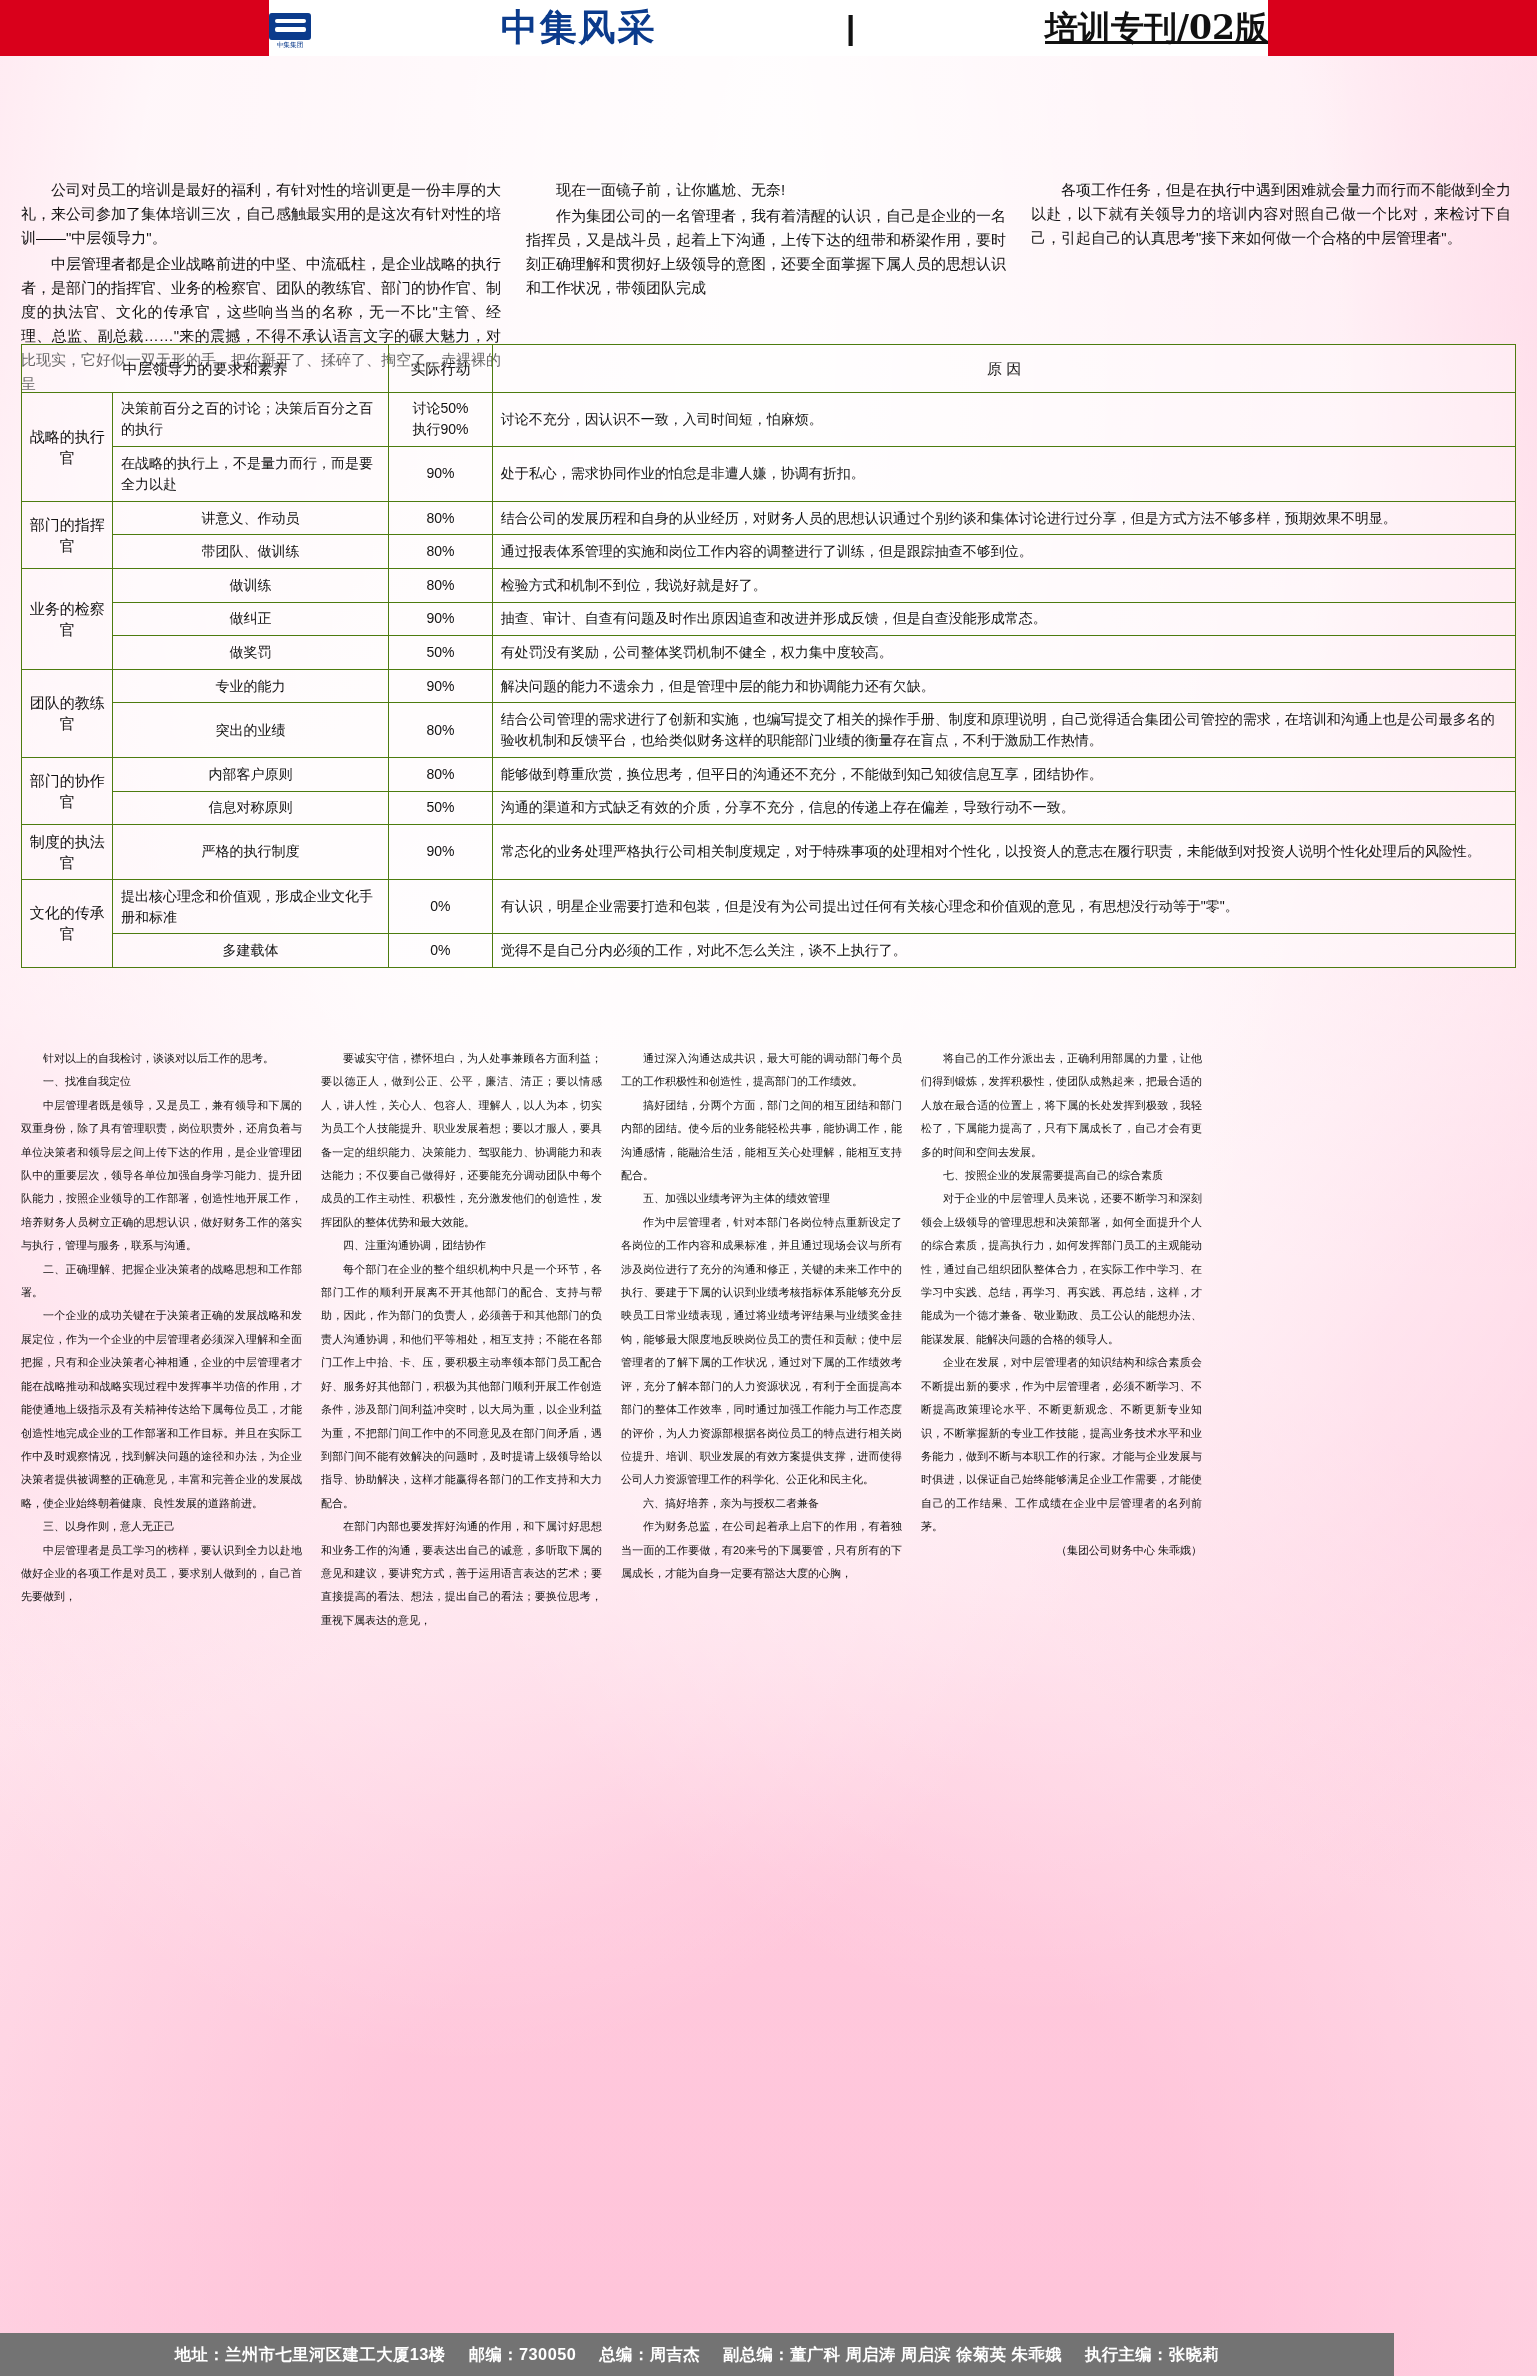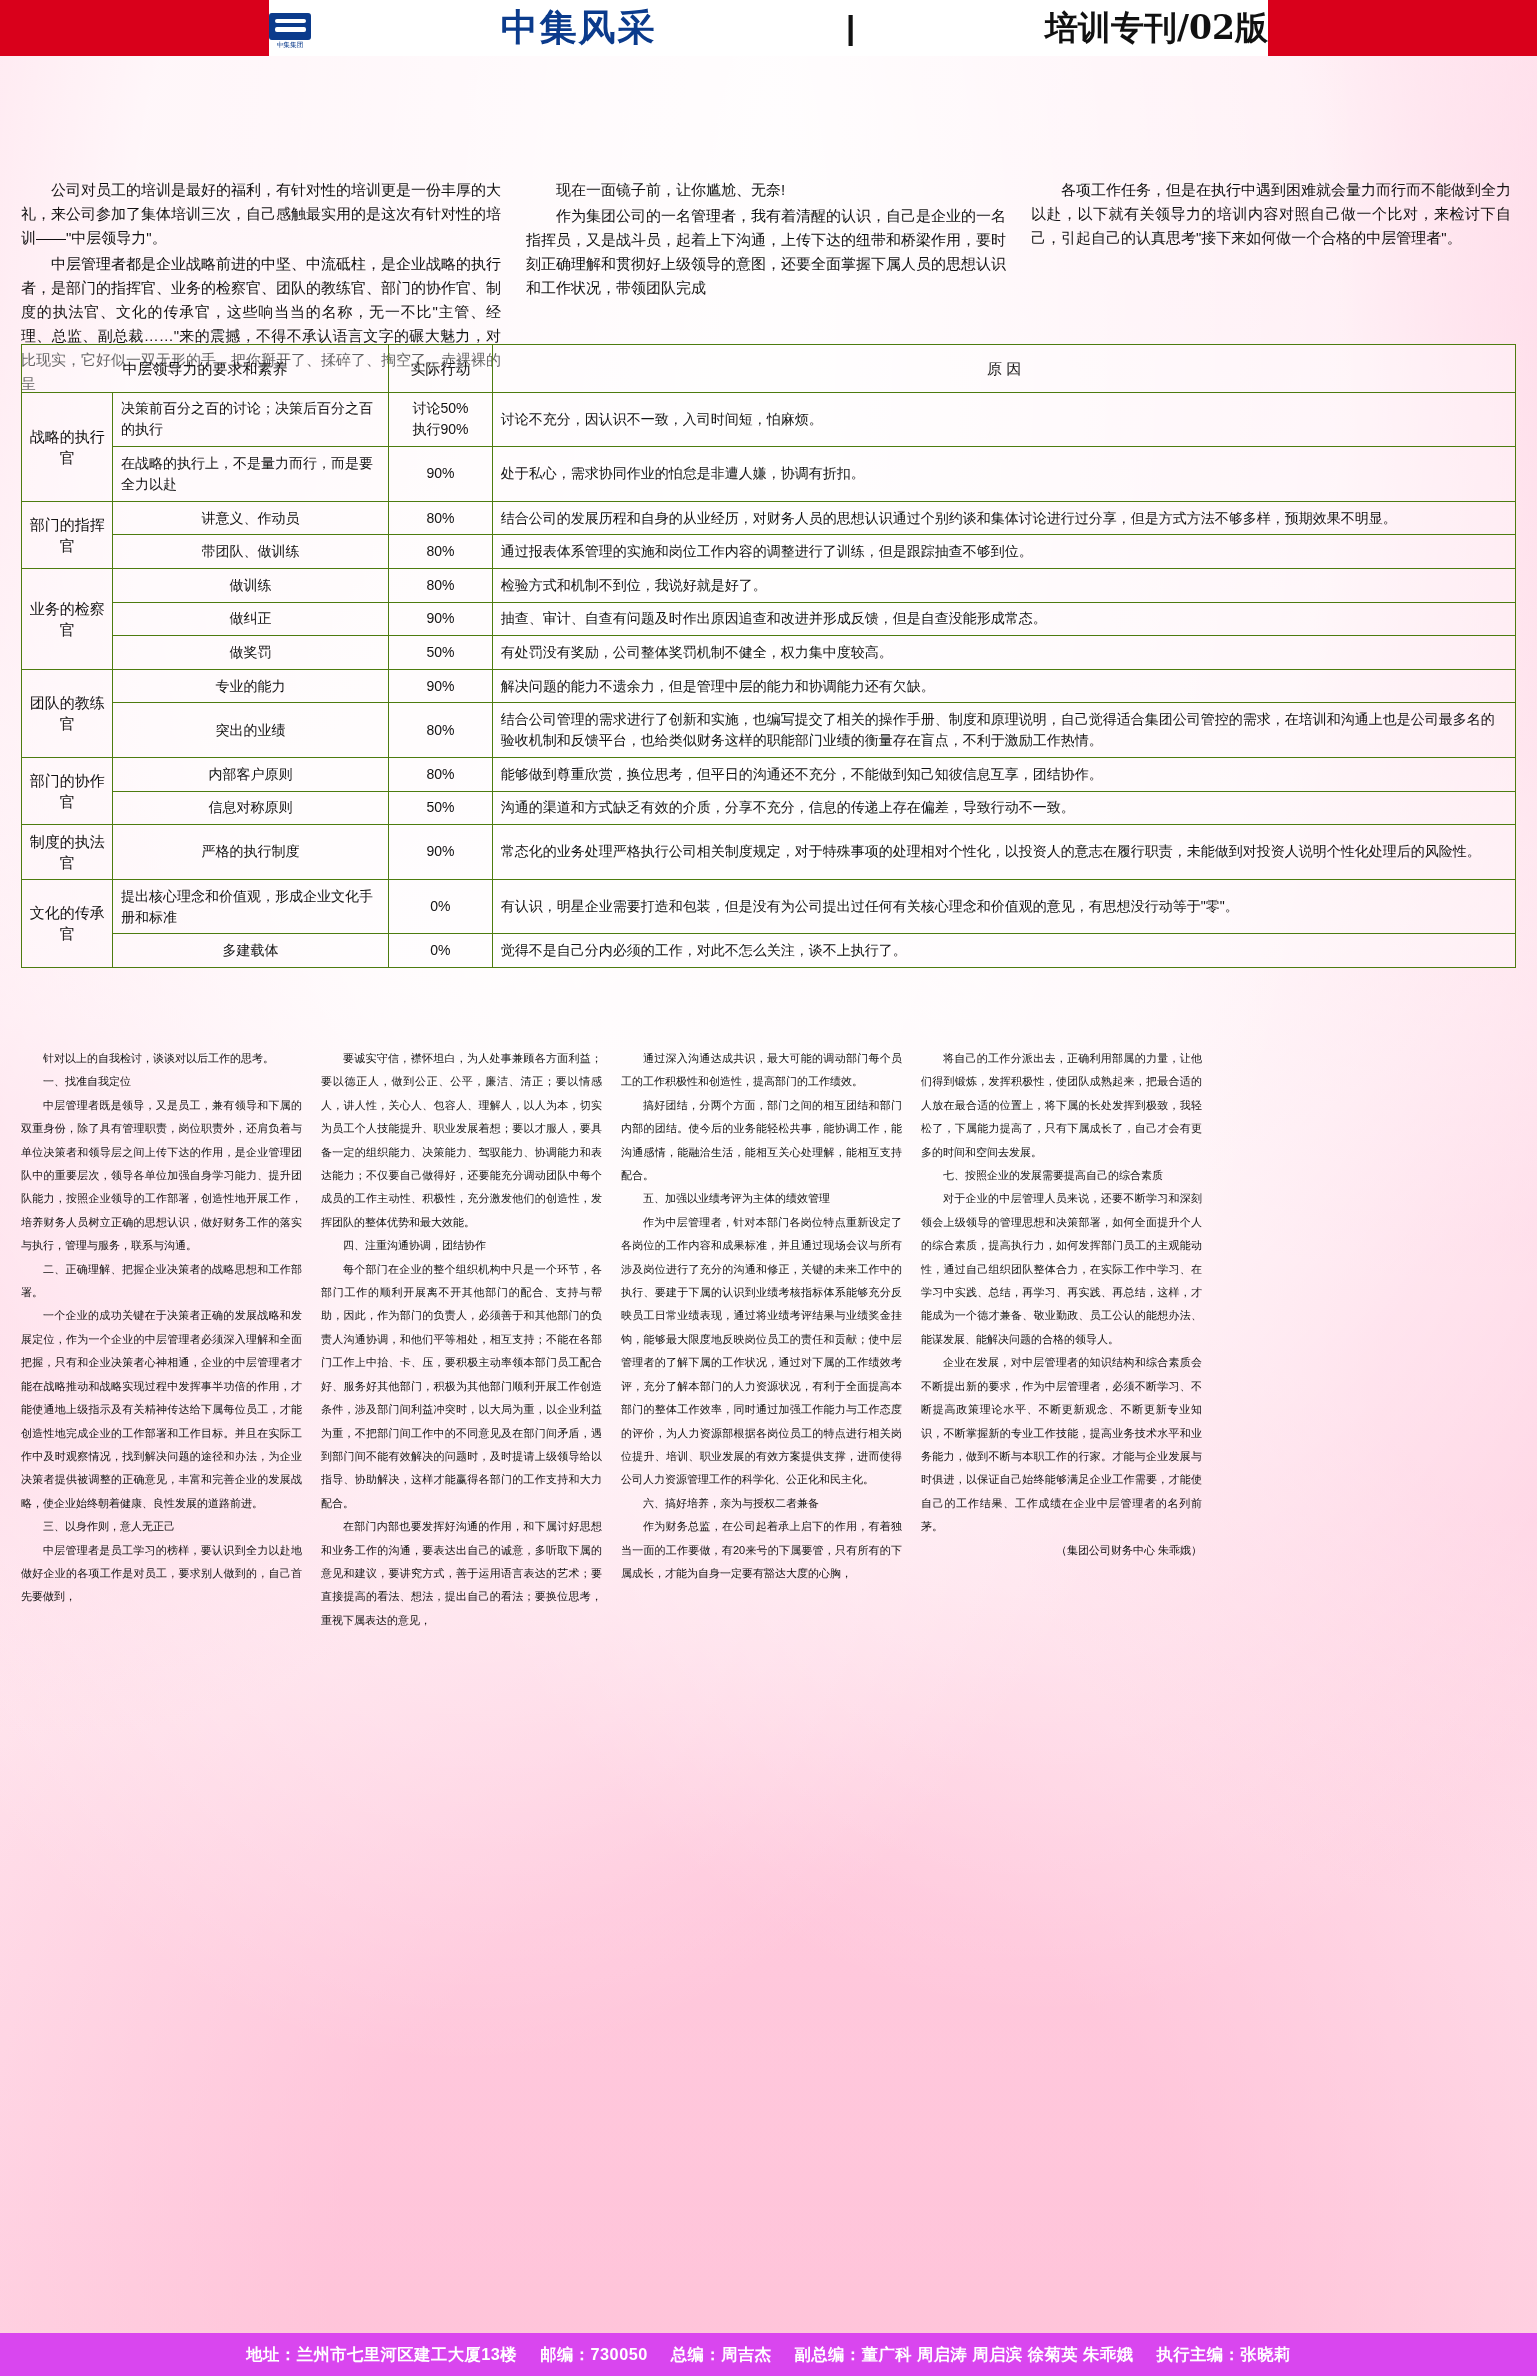--- a/index.html
+++ b/index.html
@@ -58,21 +58,21 @@
     position:absolute;left:0;top:32px;width:42px;text-align:center;font-size:6.7px;color:#0b3b8c;letter-spacing:0;
   }
   .brand-cn{
     font-family:"DejaVu Serif", serif;
     font-weight:bold;font-size:37px;color:#0b3b8c;letter-spacing:1.9px;
     white-space:nowrap;
   }
   .brand-sep{font-size:33px;color:#111;font-weight:bold;margin:0 1.9px;}
   .brand-sub{
     font-family:"DejaVu Serif", serif;
-    font-weight:bold;font-size:33px;color:#111;white-space:nowrap;
+    font-weight:bold;font-size:33px;color:#111;white-space:nowrap;text-decoration:underline;
   }
   .brand-sub .ban{color:#111;}
 
   
   .headline{
     position:absolute;left:0;top:60px;width:1537px;height:106px;
     display:flex;align-items:center;justify-content:center;
   }
   .headline .h-txt{
     font-family:"DejaVu Serif", serif;
@@ -121,22 +121,22 @@
   .body5{
     position:absolute;left:21px;top:1047px;width:1495px;
     display:flex;gap:19px;
   }
   .body5 .col{width:281px;font-size:11px;line-height:23.4px;text-align:justify;}
   .body5 .col p{margin:0;text-indent:2em;}
   .sign{text-align:right;margin-top:11.5px;text-indent:0;}
 
   
   .footer{
-    position:absolute;left:0;bottom:0;width:1537px;height:44px;
-    background:#d946ef;color:#fff;
+    position:absolute;left:0;bottom:0;width:1394px;height:44px;
+    background:#737373;color:#fff;
     display:flex;align-items:center;justify-content:center;
     font-size:16.3px;letter-spacing:0.5px;
     font-weight:bold;
   }
   .footer .fitem{margin:0 11.5px;white-space:nowrap;}
 </style>
 </head>
 <body>
 
 <div class="bg-wash"></div>

